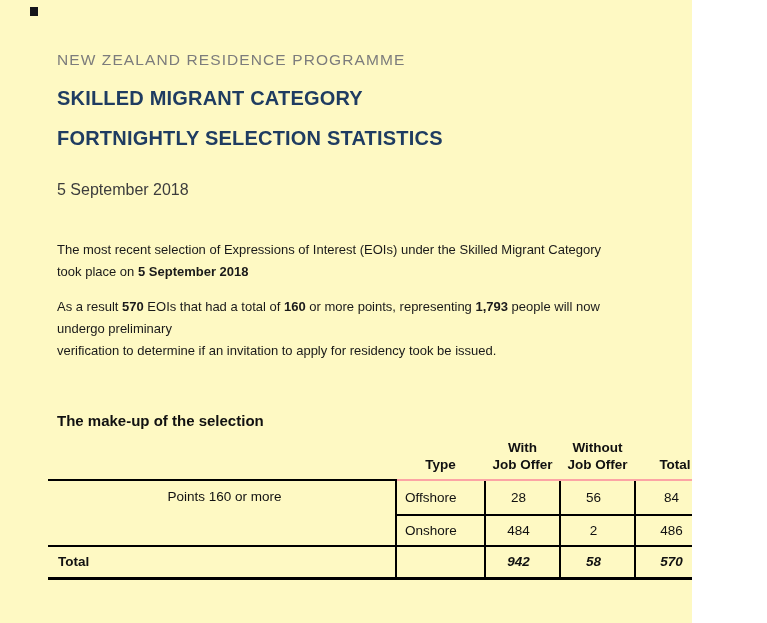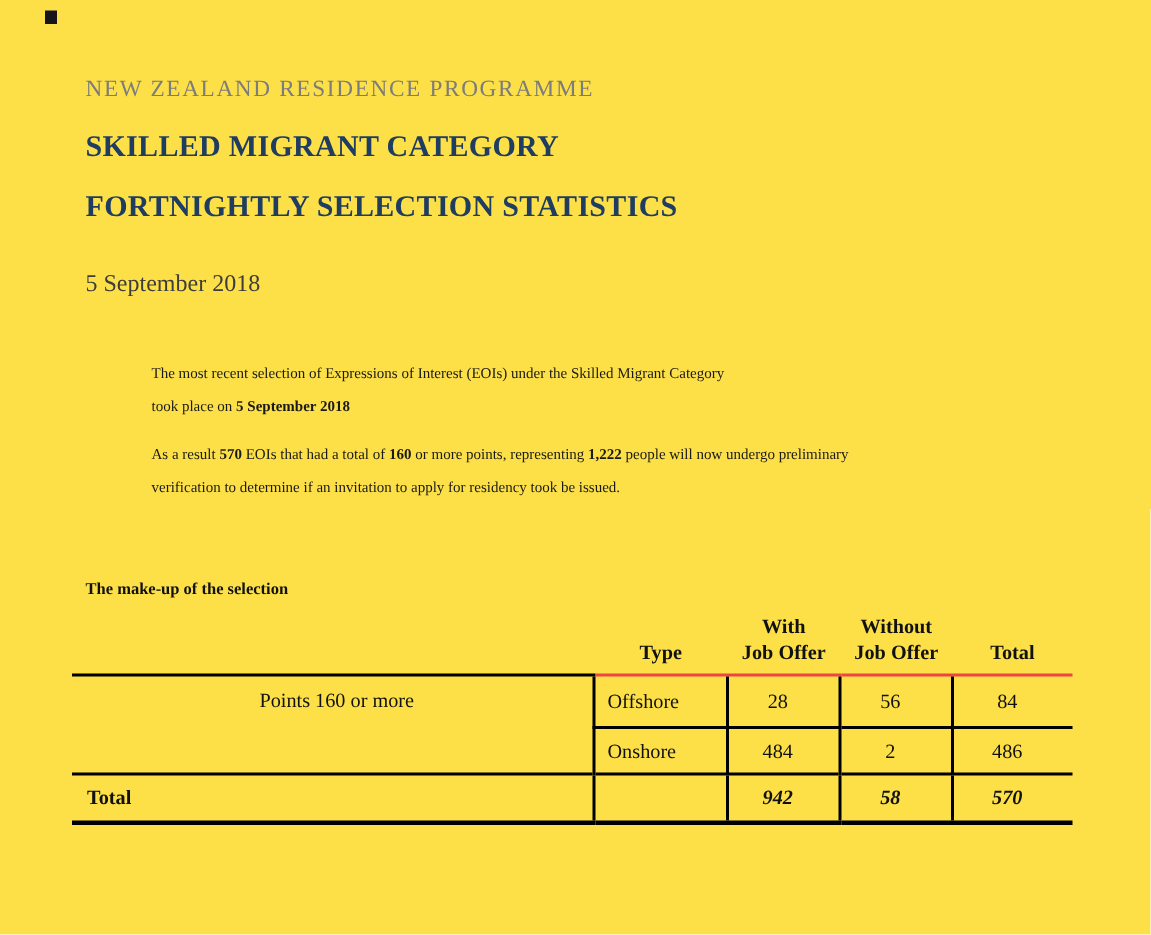--- a/index.html
+++ b/index.html
@@ -1,21 +1,21 @@
 <!DOCTYPE html>
 <html><head>
 <meta charset="utf-8">
 <style>
   html, body { margin: 0; padding: 0; background: #ffffff; }
   .page {
     position: relative;
-    width: 767px;
+    width: 692px;
     height: 623px;
-    background: #fde047;
-    font-family: Liberation Serif, serif;
+    background: #fef9c3;
+    font-family: Liberation Sans, sans-serif;
     color: #1a1a1a;
     overflow: hidden;
   }
   .corner-mark {
     position: absolute;
     left: 30px;
     top: 7px;
     width: 8px;
     height: 9px;
     background: #15151a;
@@ -36,33 +36,32 @@
     color: #1f3c61;
     letter-spacing: 0.2px;
   }
   .date-line {
     margin-top: 23px;
     font-size: 16px;
     color: #3d3d3d;
   }
 
   .para {
-    font-size: 10px;
+    font-size: 13px;
     line-height: 22px;
     color: #1a1a1a;
-    margin-left: 44px;
   }
   .p1 { margin-top: 40px; }
   .p2 { margin-top: 6px; }
   .p3 { margin-top: 4px; }
   .para b { font-weight: bold; }
 
   .section-title {
     margin-top: 50px;
-    font-size: 11px;
+    font-size: 15px;
     font-weight: bold;
     color: #111111;
   }
 
   table.stats {
     margin-top: 8px;
     margin-left: -9px;
     width: 667px;
     border-collapse: collapse;
     table-layout: fixed;
@@ -73,21 +72,21 @@
   .stats col.c-type    { width: 89px; }
   .stats col.c-with    { width: 75px; }
   .stats col.c-without { width: 75px; }
   .stats col.c-total   { width: 80px; }
 
   .stats th {
     font-weight: bold;
     text-align: center;
     vertical-align: bottom;
     padding: 2px 2px 6px 2px;
-    border-bottom: 2px solid #ef4444;
+    border-bottom: 2px solid #fca5a5;
     white-space: pre-line;
     line-height: 17px;
   }
   .stats th.h-desc { border-bottom: 2px solid #000; }
 
   .stats td { padding: 0; }
   .stats td.desc {
     vertical-align: top;
     padding: 8px 4px 0 10px;
     text-align: center;
@@ -125,21 +124,21 @@
   <div class="content">
 
     <div class="kicker">NEW ZEALAND RESIDENCE PROGRAMME</div>
 
     <h1 class="title"><span>SKILLED MIGRANT CATEGORY</span><br><span>FORTNIGHTLY SELECTION STATISTICS</span></h1>
 
     <div class="date-line">5 September 2018</div>
 
     <p class="para p1"><span>The most recent selection of Expressions of Interest (EOIs) under the Skilled Migrant Category</span><br><span>took place on </span><b>5 September 2018</b></p>
 
-    <p class="para p2"><span>As a result </span><b>570</b><span> EOIs that had a total of </span><b>160</b><span> or more points, representing </span><b>1,222</b><span> people will now undergo preliminary</span><br><span>verification to determine if an invitation to apply for residency took be issued.</span></p>
+    <p class="para p2"><span>As a result </span><b>570</b><span> EOIs that had a total of </span><b>160</b><span> or more points, representing </span><b>1,793</b><span> people will now undergo preliminary</span><br><span>verification to determine if an invitation to apply for residency took be issued.</span></p>
 
 
     <div class="section-title">The make-up of the selection</div>
 
     <table class="stats">
       <colgroup>
         <col class="c-desc">
           <col class="c-type">
           <col class="c-with">
           <col class="c-without">

